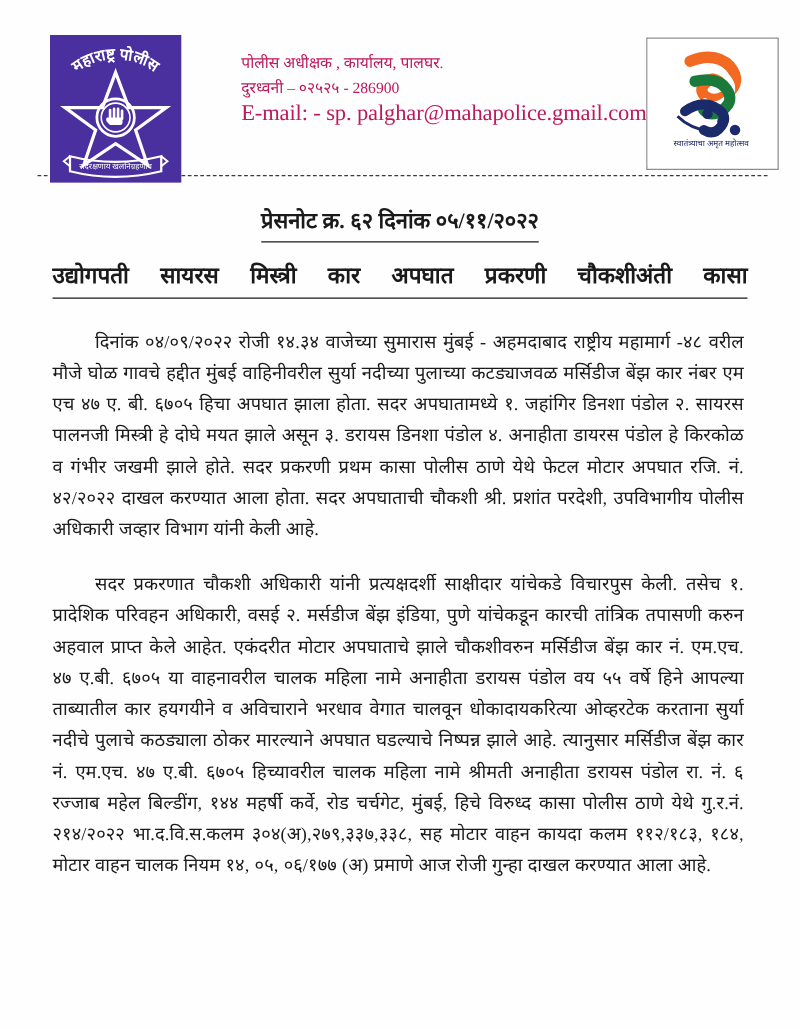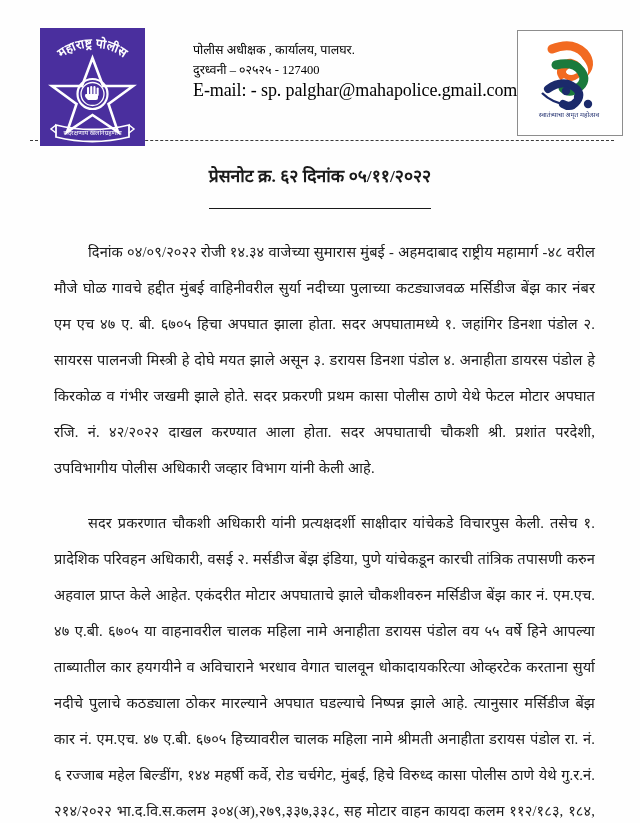--- a/index.html
+++ b/index.html
@@ -44,21 +44,21 @@
 
   
   .office-block {
     flex: 1 1 auto;
     padding-left: 48px;
     padding-top: 12px;
   }
   .office-line {
     font-size: 12.5px;
     line-height: 20px;
-    color: #000000;
+    color: #be185d;
     white-space: nowrap;
     font-family: "Liberation Serif", "DejaVu Serif", serif;
   }
   .office-line.email {
     font-size: 18px;
     letter-spacing: -0.1px;
   }
 
   
   .amrit-logo {
@@ -84,21 +84,21 @@
   .title-area {
     padding: 20px 42px 0 42px;
     text-align: center;
   }
   .presnote-line {
     font-size: 17.5px;
     line-height: 30px;
     font-weight: bold;
     display: inline-block;
     border-bottom: 1.3px solid #1a1a1a;
-    padding-bottom: 17px;
+    padding-bottom: 2px;
     margin-bottom: 9px;
   }
   .headline {
     font-size: 18px;
     font-weight: bold;
     line-height: 34px;
     text-align: center;
   }
   .headline .hl-row {
     display: block;
@@ -115,24 +115,24 @@
     margin: 0 auto;
   }
   .hl-center { text-align: center; }
 
   
   .body-area {
     padding: 16px 45px 0 42px;
   }
   .para {
     font-size: 14.6px;
-    line-height: 36px;
+    line-height: 25px;
     text-align: justify;
     text-align-last: left;
-    margin: 0 0 19px 12px;
+    margin: 0 0 19px 0;
     text-indent: 34px;
     letter-spacing: 0.1px;
     word-spacing: 0.4px;
   }
   .para.last { margin-bottom: 0; }
 </style>
 </head>
 <body>
 
 <div class="page">
@@ -162,21 +162,21 @@
         </g>
 
         <path d="M16 97 q36 9 73 0 l0 12 q-37 9 -73 0 z" fill="none" stroke="#ffffff" stroke-width="1.8"></path>
         <path d="M16 97 l-5 4 l5 4 M89 97 l5 4 l-5 4" fill="none" stroke="#ffffff" stroke-width="1.5"></path>
         <text x="52.5" y="107" font-family="Liberation Serif, serif" font-size="6.4" fill="#ffffff" text-anchor="middle">सदरक्षणाय खलनिग्रहणाय</text>
       </svg>
     </div>
 
     <div class="office-block">
       <div class="office-line">पोलीस अधीक्षक , कार्यालय, पालघर.</div>
-      <div class="office-line">दुरध्वनी – ०२५२५ - 127400</div>
+      <div class="office-line">दुरध्वनी – ०२५२५ - 286900</div>
       <div class="office-line email">E-mail: - sp. palghar@mahapolice.gmail.com</div>
     </div>
 
     <div class="amrit-logo">
       <svg viewBox="0 0 102 102" xmlns="http://www.w3.org/2000/svg">
         <rect x="0" y="0" width="102" height="102" fill="#ffffff"></rect>
 
         <path d="M34 18 q20 -8 32 4 q10 12 -2 22 q-10 8 -18 2 q-6 -6 2 -12 q6 -4 10 0" fill="none" stroke="#f26a21" stroke-width="9" stroke-linecap="round"></path>
 
         <path d="M36 27 q18 -6 28 4 q8 10 -2 18 q-9 7 -16 1" fill="none" stroke="#ffffff" stroke-width="5" stroke-linecap="round"></path>
@@ -193,20 +193,21 @@
     </div>
   </div>
 
   <div class="divider"></div>
 
   <div class="title-area">
     <div class="hl-center">
       <span class="presnote-line">प्रेसनोट क्र. ६२ दिनांक ०५/११/२०२२</span>
     </div>
     <div class="headline">
+      <span class="hl-row r1">उद्योगपती सायरस मिस्त्री कार अपघात प्रकरणी चौकशीअंती कासा</span>
     </div>
   </div>
 
   <div class="body-area">
     <p class="para">दिनांक ०४/०९/२०२२ रोजी १४.३४ वाजेच्या सुमारास मुंबई - अहमदाबाद राष्ट्रीय महामार्ग -४८ वरील मौजे घोळ गावचे हद्दीत मुंबई वाहिनीवरील सुर्या नदीच्या पुलाच्या कटड्याजवळ मर्सिडीज बेंझ कार नंबर एम एच ४७ ए. बी. ६७०५ हिचा अपघात झाला होता. सदर अपघातामध्ये १. जहांगिर डिनशा पंडोल २. सायरस पालनजी मिस्त्री हे दोघे मयत झाले असून ३. डरायस डिनशा पंडोल ४. अनाहीता डायरस पंडोल हे किरकोळ व गंभीर जखमी झाले होते. सदर प्रकरणी प्रथम कासा पोलीस ठाणे येथे फेटल मोटार अपघात रजि. नं. ४२/२०२२ दाखल करण्यात आला होता. सदर अपघाताची चौकशी श्री. प्रशांत परदेशी, उपविभागीय पोलीस अधिकारी जव्हार विभाग यांनी केली आहे.</p>
     <p class="para">सदर प्रकरणात चौकशी अधिकारी यांनी प्रत्यक्षदर्शी साक्षीदार यांचेकडे विचारपुस केली. तसेच १. प्रादेशिक परिवहन अधिकारी, वसई २. मर्सडीज बेंझ इंडिया, पुणे यांचेकडून कारची तांत्रिक तपासणी करुन अहवाल प्राप्त केले आहेत. एकंदरीत मोटार अपघाताचे झाले चौकशीवरुन मर्सिडीज बेंझ कार नं. एम.एच. ४७ ए.बी. ६७०५ या वाहनावरील चालक महिला नामे अनाहीता डरायस पंडोल वय ५५ वर्षे हिने आपल्या ताब्यातील कार हयगयीने व अविचाराने भरधाव वेगात चालवून धोकादायकरित्या ओव्हरटेक करताना सुर्या नदीचे पुलाचे कठड्याला ठोकर मारल्याने अपघात घडल्याचे निष्पन्न झाले आहे. त्यानुसार मर्सिडीज बेंझ कार नं. एम.एच. ४७ ए.बी. ६७०५ हिच्यावरील चालक महिला नामे श्रीमती अनाहीता डरायस पंडोल रा. नं. ६ रज्जाब महेल बिल्डींग, १४४ महर्षी कर्वे, रोड चर्चगेट, मुंबई, हिचे विरुध्द कासा पोलीस ठाणे येथे गु.र.नं. २१४/२०२२ भा.द.वि.स.कलम ३०४(अ),२७९,३३७,३३८, सह मोटार वाहन कायदा कलम ११२/१८३, १८४, मोटार वाहन चालक नियम १४, ०५, ०६/१७७ (अ) प्रमाणे आज रोजी गुन्हा दाखल करण्यात आला आहे.</p>
   </div>
 
 </div>
 

